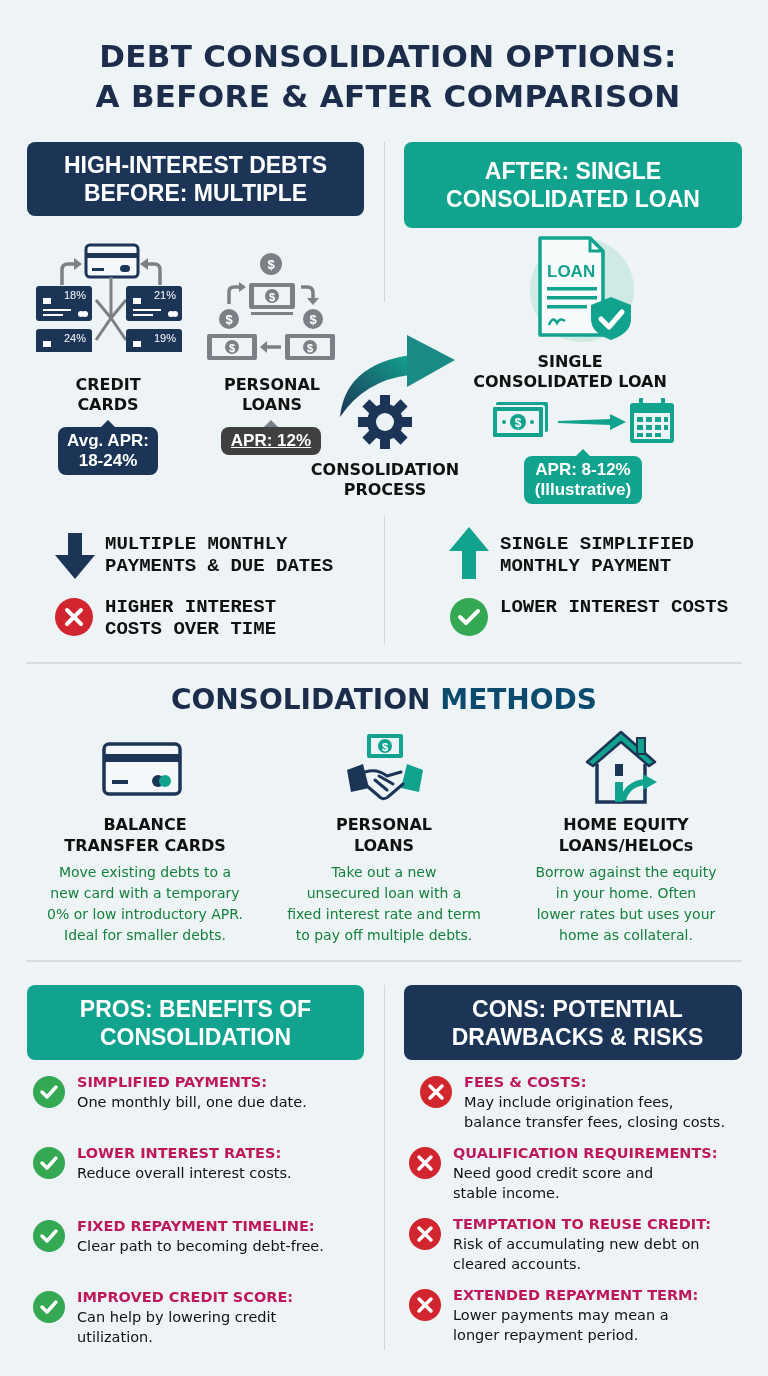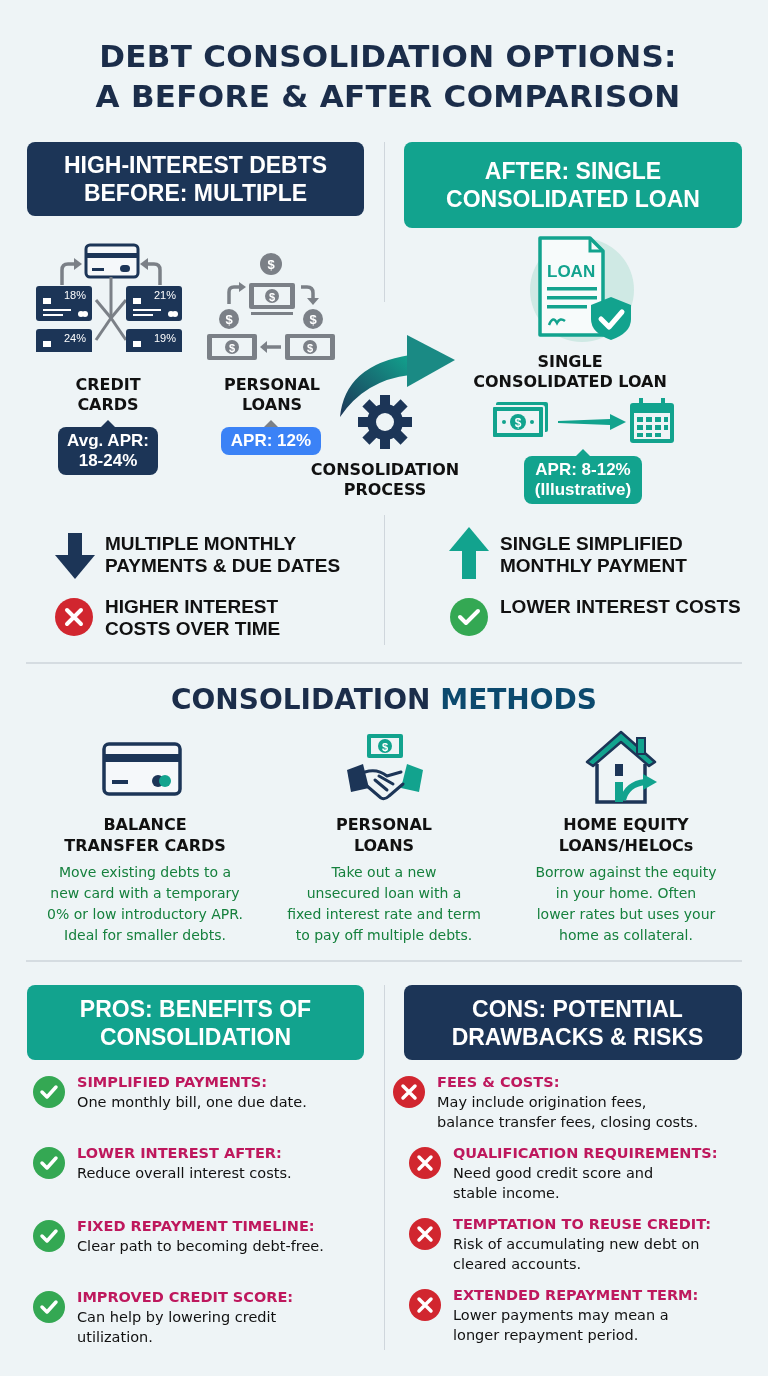--- a/index.html
+++ b/index.html
@@ -56,26 +56,26 @@
     padding: 4px 8px;
     font-family: "Liberation Sans", sans-serif;
   }
   .badge::before {
     content: ""; position: absolute; top: -7px; left: 50%; margin-left: -7px;
     border-left: 7px solid transparent; border-right: 7px solid transparent;
     border-bottom: 7px solid currentColor;
   }
   .badge-navy { background: #1c3557; }
   .badge-navy::before { border-bottom-color: #1c3557; }
-  .badge-gray { background: #3b82f6; }
+  .badge-gray { background: #404040; text-decoration: underline; }
   .badge-gray::before { border-bottom-color: #7b8087; }
   .badge-teal { background: #12a38e; }
   .badge-teal::before { border-bottom-color: #12a38e; }
   .summary-text {
-    font-family: Liberation Sans, sans-serif;
+    font-family: Liberation Mono, monospace;
     font-weight: bold;
     font-size: 19px;
     line-height: 22px;
     color: #111;
   }
   .methods-title {
     left: 0; width: 768px; top: 683px; text-align: center;
     font-family: "DejaVu Sans", sans-serif;
     font-weight: bold; font-size: 28px; line-height: 34px; color: #1b2d4a;
   }
@@ -437,21 +437,21 @@
     <div class="pc-head">SIMPLIFIED PAYMENTS:</div>
     <div class="pc-desc">One monthly bill, one due date.</div>
   </div>
 </div>
 <div class="abs pc-item" style="left:33px; top:1143px;">
   <svg class="pc-icon" viewBox="0 0 32 32">
       <circle cx="16" cy="16" r="16" fill="#34a853"></circle>
       <path d="M9 16 L14 21 L23 11" fill="none" stroke="#fff" stroke-width="3.5" stroke-linecap="round" stroke-linejoin="round"></path>
     </svg>
   <div>
-    <div class="pc-head">LOWER INTEREST AFTER:</div>
+    <div class="pc-head">LOWER INTEREST RATES:</div>
     <div class="pc-desc">Reduce overall interest costs.</div>
   </div>
 </div>
 <div class="abs pc-item" style="left:33px; top:1216px;">
   <svg class="pc-icon" viewBox="0 0 32 32">
       <circle cx="16" cy="16" r="16" fill="#34a853"></circle>
       <path d="M9 16 L14 21 L23 11" fill="none" stroke="#fff" stroke-width="3.5" stroke-linecap="round" stroke-linejoin="round"></path>
     </svg>
   <div>
     <div class="pc-head">FIXED REPAYMENT TIMELINE:</div>
@@ -463,21 +463,21 @@
       <circle cx="16" cy="16" r="16" fill="#34a853"></circle>
       <path d="M9 16 L14 21 L23 11" fill="none" stroke="#fff" stroke-width="3.5" stroke-linecap="round" stroke-linejoin="round"></path>
     </svg>
   <div>
     <div class="pc-head">IMPROVED CREDIT SCORE:</div>
     <div class="pc-desc">Can help by lowering credit</div>
     <div class="pc-desc">utilization.</div>
   </div>
 </div>
 
-<div class="abs pc-item" style="left:393px; top:1072px;">
+<div class="abs pc-item" style="left:420px; top:1072px;">
   <svg class="pc-icon" viewBox="0 0 32 32">
       <circle cx="16" cy="16" r="16" fill="#d1262f"></circle>
       <path d="M10 10 L22 22 M22 10 L10 22" stroke="#fff" stroke-width="3.5" stroke-linecap="round"></path>
     </svg>
   <div>
     <div class="pc-head">FEES &amp; COSTS:</div>
     <div class="pc-desc">May include origination fees,</div>
     <div class="pc-desc">balance transfer fees, closing costs.</div>
   </div>
 </div>

